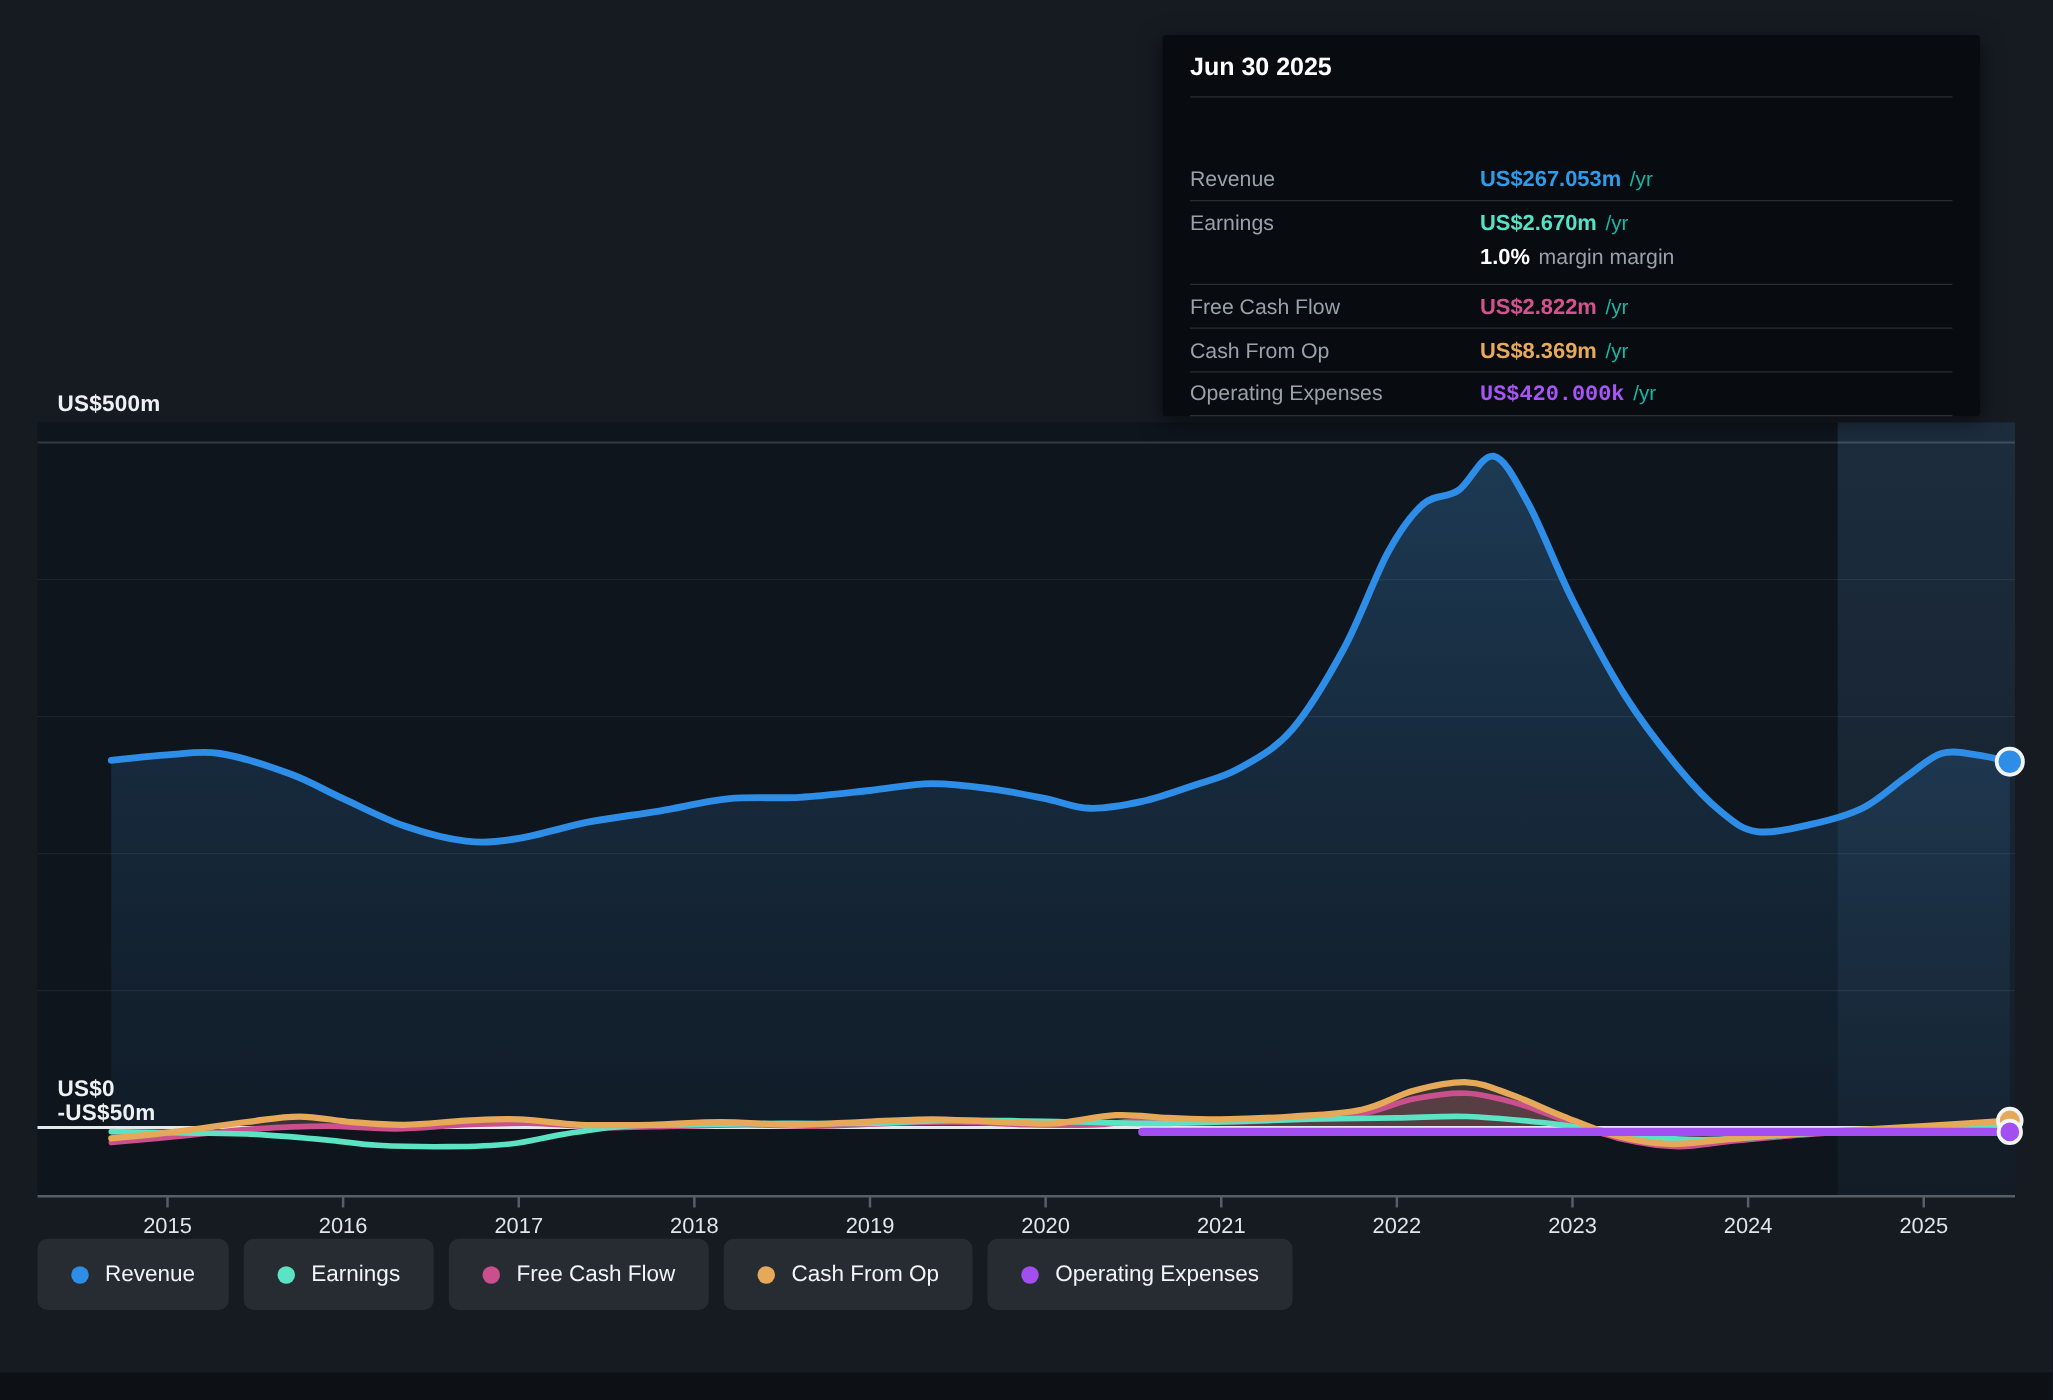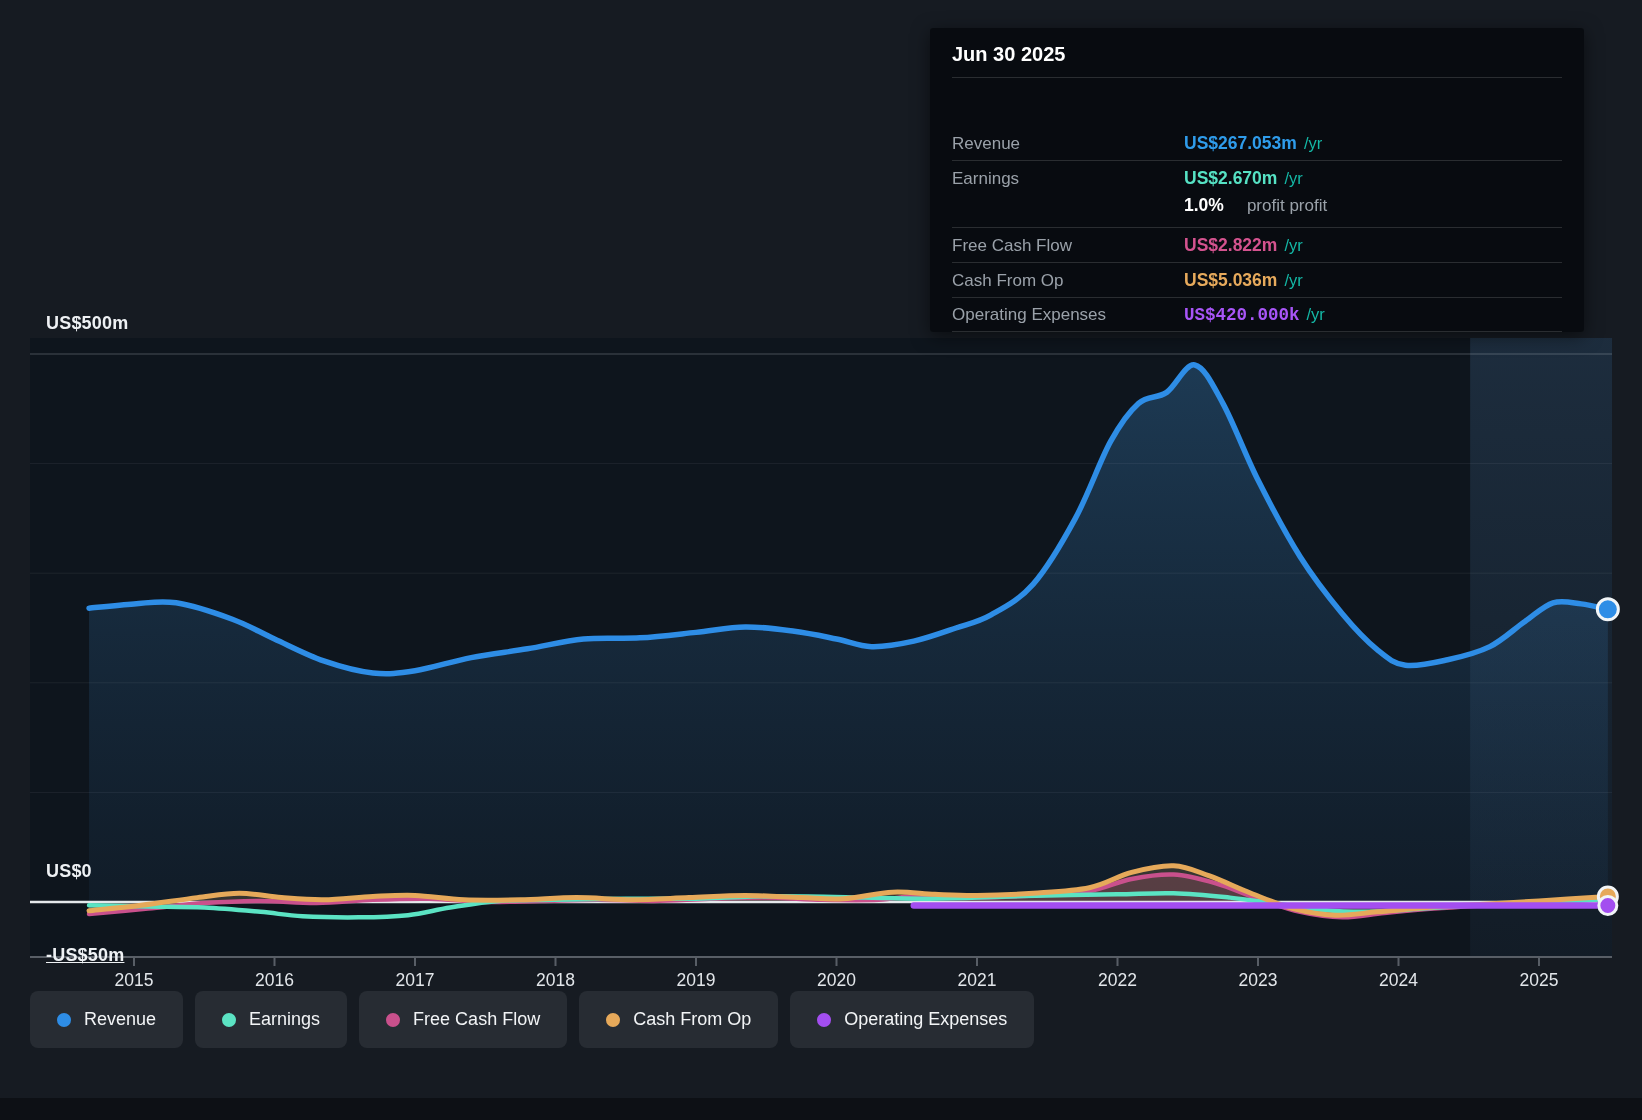--- a/index.html
+++ b/index.html
@@ -9,21 +9,21 @@
   .ylabel{position:absolute;left:46px;color:#eef1f4;font-size:18px;font-weight:700;letter-spacing:.2px;}
   .xlabel{position:absolute;width:90px;text-align:center;color:#e2e6ea;font-size:17.5px;font-weight:400;top:970px;}
   
   .tooltip{position:absolute;background:rgba(8,11,15,0.97);border-radius:3px;padding:0 22px;
            box-shadow:0 4px 18px rgba(0,0,0,.5);}
   .tt-title{color:#ffffff;font-size:20px;font-weight:700;padding:15px 0 11px 0;}
   .tt-row{display:flex;align-items:baseline;border-top:1px solid rgba(255,255,255,0.14);padding:6.5px 0;}
   .tt-row .lab{width:232px;color:#9aa1a9;font-size:17px;flex:none;}
   .tt-row .val{font-size:17.5px;font-weight:700;}
   .tt-row .suf{color:#14b8a6;font-size:16.5px;margin-left:7px;}
-  .tt-sub{display:flex;align-items:flex-end;padding:0 0 11px 232px;gap:16px;}
+  .tt-sub{display:flex;align-items:flex-end;padding:0 0 11px 232px;}
   .tt-sub .pm{color:#ffffff;font-size:17.5px;font-weight:700;}
   .tt-sub .pmtxt{color:#9aa1a9;font-size:17px;margin-left:7px;}
   .tt-bottom{border-top:1px solid rgba(255,255,255,0.14);height:0;}
   
   .legend{position:absolute;left:30px;top:991px;display:flex;gap:12px;}
   .pill{display:flex;align-items:center;gap:13px;background:#272c33;border-radius:8px;
         padding:0 27px;height:57px;cursor:pointer;}
   .pill .dot{width:14px;height:14px;border-radius:50%;flex:none;}
   .pill .plab{color:#f2f4f6;font-size:18px;white-space:nowrap;}
   .bottom-strip{position:absolute;left:0;bottom:0;width:1642px;height:22px;background:#0d1015;}
@@ -72,21 +72,21 @@
       <line x1="977" y1="957" x2="977" y2="966" stroke="#585e66" stroke-width="2"></line>
       <line x1="1117.5" y1="957" x2="1117.5" y2="966" stroke="#585e66" stroke-width="2"></line>
       <line x1="1258" y1="957" x2="1258" y2="966" stroke="#585e66" stroke-width="2"></line>
       <line x1="1398.5" y1="957" x2="1398.5" y2="966" stroke="#585e66" stroke-width="2"></line>
       <line x1="1539" y1="957" x2="1539" y2="966" stroke="#585e66" stroke-width="2"></line>
     </svg>
 
   <div id="ylabels">
       <div class="ylabel" style="top: 313px;">US$500m</div>
       <div class="ylabel" style="top: 861px;">US$0</div>
-      <div class="ylabel" style="top: 945px; text-decoration: underline;">-US$50m</div>
+      <div class="ylabel" style="top: 880px;">-US$50m</div>
     </div>
   <div id="xlabels">
       <div class="xlabel" style="left: 89px;">2015</div>
       <div class="xlabel" style="left: 229.5px;">2016</div>
       <div class="xlabel" style="left: 370px;">2017</div>
       <div class="xlabel" style="left: 510.5px;">2018</div>
       <div class="xlabel" style="left: 651px;">2019</div>
       <div class="xlabel" style="left: 791.5px;">2020</div>
       <div class="xlabel" style="left: 932px;">2021</div>
       <div class="xlabel" style="left: 1072.5px;">2022</div>
@@ -103,30 +103,30 @@
           <span class="val" style="color: rgb(47, 156, 235); margin-top: 48px;">US$267.053m</span>
           <span class="suf">/yr</span>
         </div>
         <div class="tt-row">
           <span class="lab">Earnings</span>
           <span class="val" style="color: rgb(86, 226, 196);">US$2.670m</span>
           <span class="suf">/yr</span>
         </div>
         <div class="tt-sub">
           <span class="pm">1.0%</span>
-          <span class="pmtxt">profit profit</span>
+          <span class="pmtxt">margin margin</span>
         </div>
         <div class="tt-row">
           <span class="lab">Free Cash Flow</span>
           <span class="val" style="color: rgb(212, 83, 143); text-align: right;">US$2.822m</span>
           <span class="suf">/yr</span>
         </div>
         <div class="tt-row">
           <span class="lab">Cash From Op</span>
-          <span class="val" style="color: rgb(231, 170, 92);">US$5.036m</span>
+          <span class="val" style="color: rgb(231, 170, 92);">US$8.369m</span>
           <span class="suf">/yr</span>
         </div>
         <div class="tt-row">
           <span class="lab">Operating Expenses</span>
           <span class="val" style="color: rgb(168, 85, 247); font-family: Liberation Mono, monospace;">US$420.000k</span>
           <span class="suf">/yr</span>
         </div>
       </div>
     <div class="tt-bottom"></div>
   </div>

